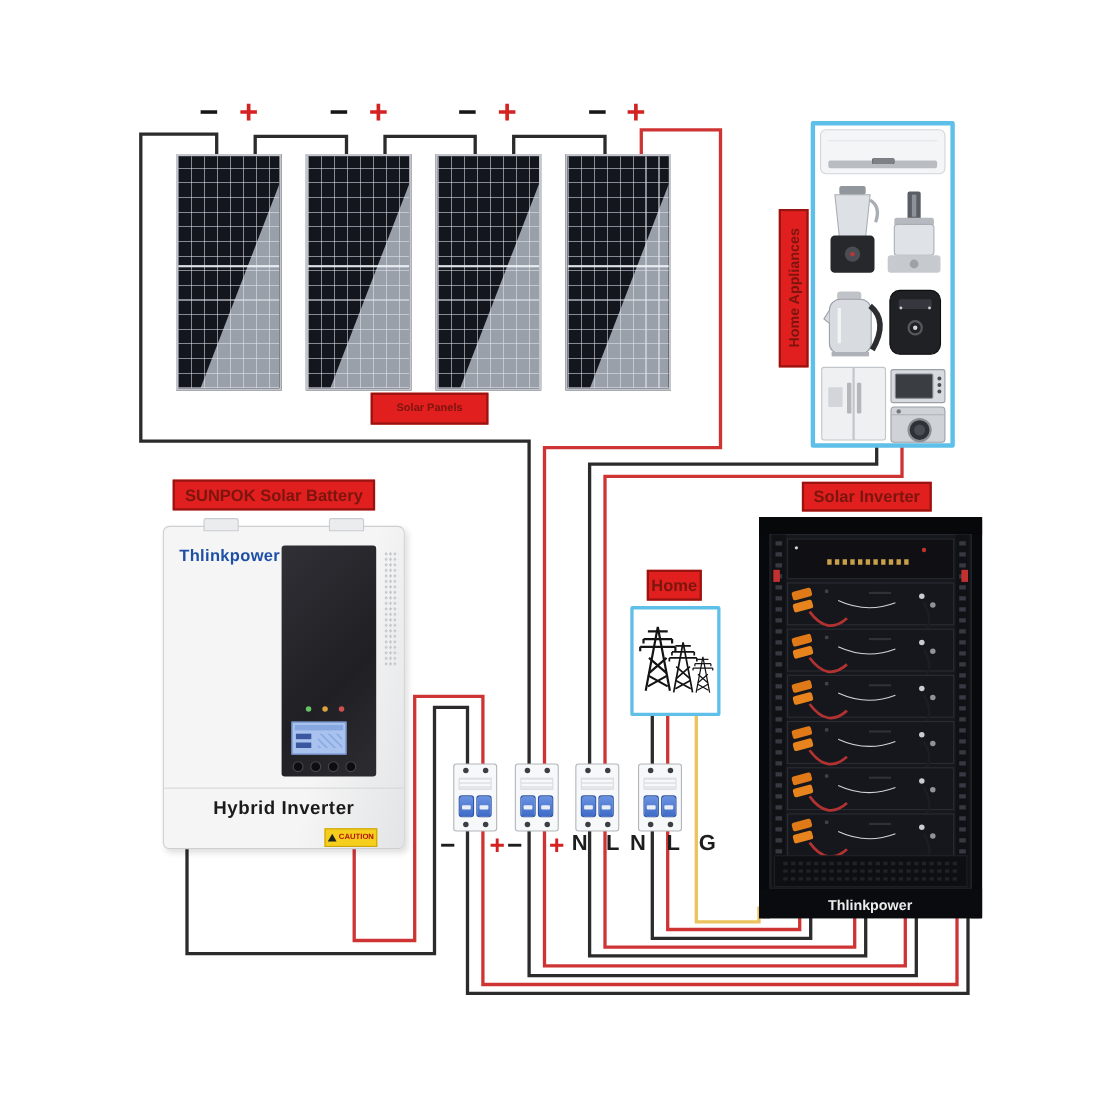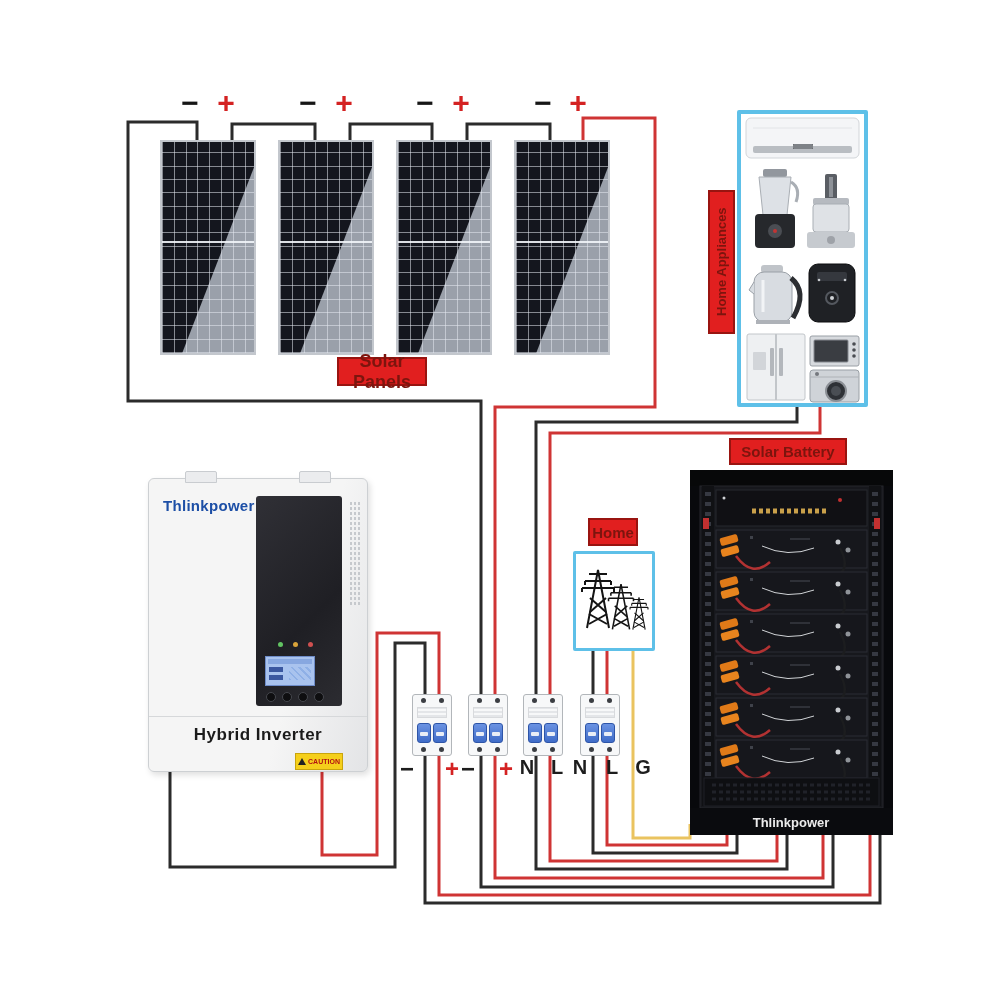--- a/index.html
+++ b/index.html
@@ -126,22 +126,23 @@
       <i class="light"></i>
       <i class="grid"></i>
       <i class="mid"></i>
     </div>
   <div class="panel" style="left:514px">
       <i class="light"></i>
       <i class="grid"></i>
       <i class="mid"></i>
     </div>
 
-  <div class="chip" style="left:337px;top:357px;width:90px;height:29px;font-size:18px">Solar Panels</div>
-  <div class="chip" style="left:729px;top:438px;width:118px;height:27px;font-size:15px">Solar Battery</div>
+  <div class="chip" style="left:337px;top:357px;width:107px;height:29px;font-size:10px">Solar Panels</div>
+  <div class="chip" style="left:157px;top:436px;width:184px;height:28px;font-size:15px">SUNPOK Solar Battery</div>
+  <div class="chip" style="left:729px;top:438px;width:118px;height:27px;font-size:15px">Solar Inverter</div>
   <div class="chip" style="left:588px;top:518px;width:50px;height:28px;font-size:15px">Home</div>
   <div class="chip vertical" style="left:708px;top:190px;width:27px;height:144px;font-size:13px">Home Appliances</div>
 
   <div class="bluebox" style="left:573px;top:551px;width:82px;height:100px;border-width:3px">
     <svg width="76" height="94" viewBox="0 0 76 94">
       <defs>
         <g id="tower" stroke="#141414" stroke-width="2" fill="none">
           <path d="M-11,62 L0,4 L11,62"></path>
           <path d="M-8,46 L8,32 M-8,32 L8,46"></path>
           <path d="M-9,58 L9,48 M-9,48 L9,58"></path>

